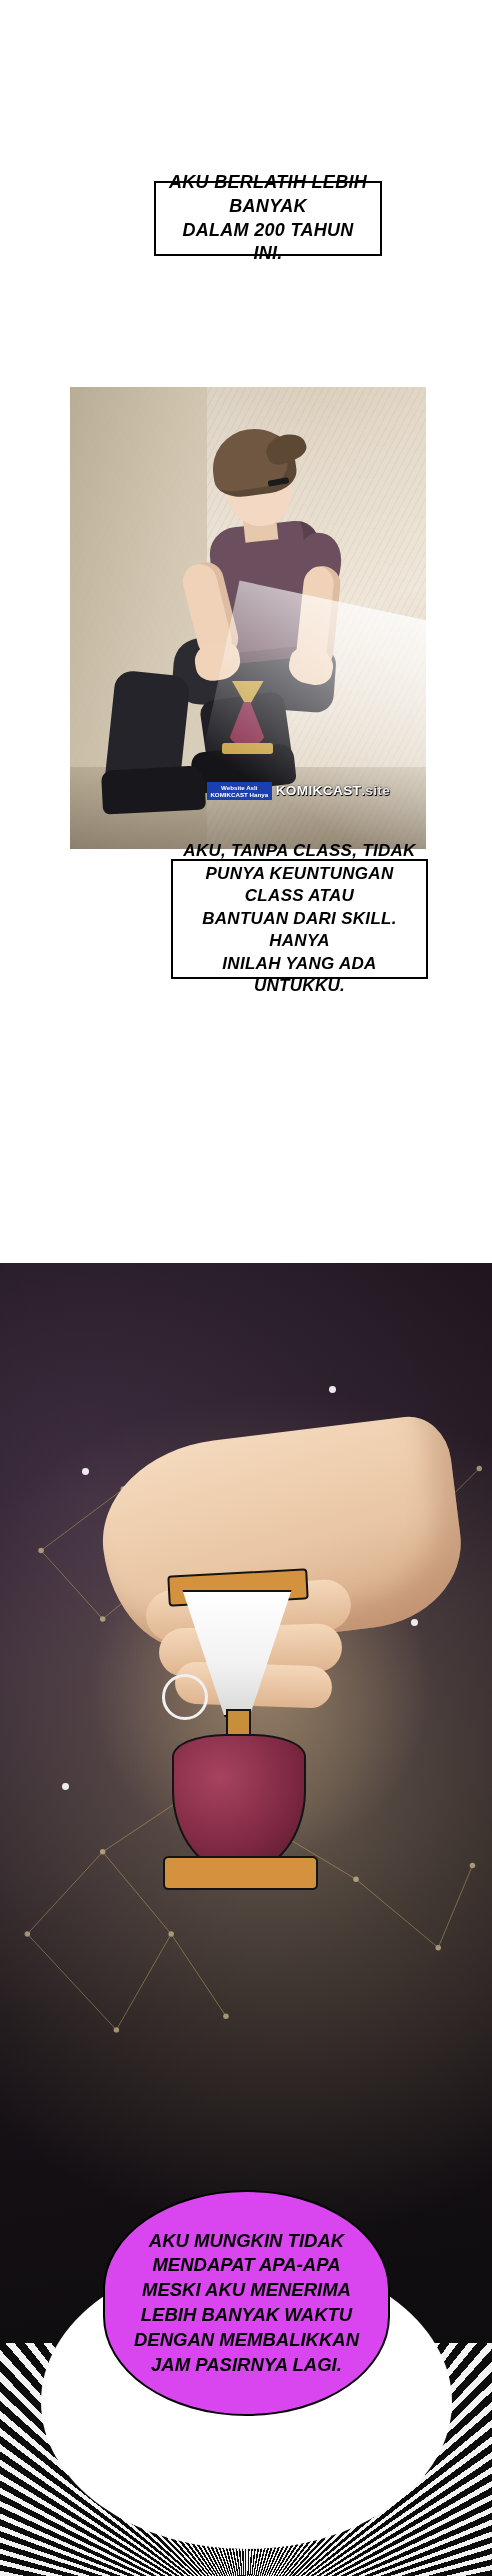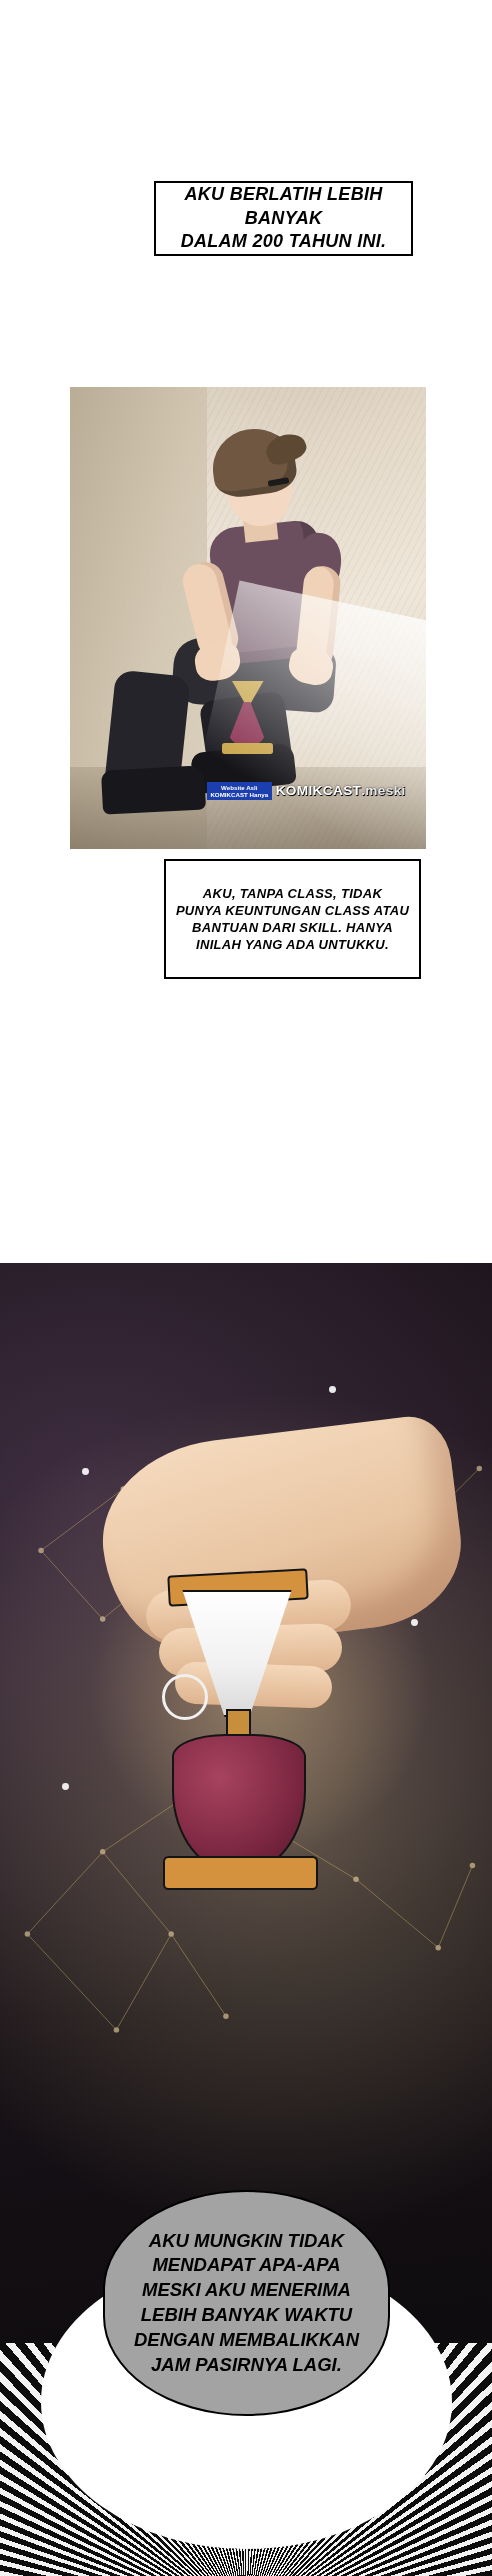--- a/index.html
+++ b/index.html
@@ -330,21 +330,21 @@
   }
   .p2-white-oval {
     position: absolute;
     left: 41px; bottom: 27px; width: 411px; height: 294px;
     background: #ffffff;
     border-radius: 50%;
   }
 
   .speech-round {
     position: absolute;
-    background: #a3a3a3;
+    background: #d946ef;
     border: 2.1px solid #000000;
     border-radius: 50% / 44%;
     display: flex;
     align-items: center;
     justify-content: center;
     text-align: center;
     font-family: "Liberation Sans Narrow", "Liberation Sans", sans-serif;
     font-weight: 700;
     font-style: italic;
     text-transform: uppercase;
@@ -388,30 +388,30 @@
     <div class="fig handR"></div>
 
     <div class="p1-light"></div>
 
     <div class="watermark">
       <div class="wm-badge">
         <div>Website Asli</div>
         <div>KOMIKCAST Hanya</div>
       </div>
       <div class="wm-text">
-        <span>KOMIKCAST</span><span class="dim">.meski</span>
+        <span>KOMIKCAST</span><span class="dim">.site</span>
       </div>
     </div>
   </div>
 
-  <div class="bubble" style="left:154px; top:181px; width:259px; height:75px; font-size:18px;">Aku berlatih lebih banyak
+  <div class="bubble" style="left:154px; top:181px; width:228px; height:75px; font-size:18px;">Aku berlatih lebih banyak
 dalam 200 tahun ini.</div>
 
 
-  <div class="bubble" style="left:164px; top:859px; width:257px; height:120px; font-size:13px;">Aku, tanpa class, tidak
+  <div class="bubble" style="left:171px; top:859px; width:257px; height:120px; font-size:17px;">Aku, tanpa class, tidak
 punya keuntungan class atau
 bantuan dari skill. Hanya
 inilah yang ada untukku.</div>
 
   <div class="panel2">
     <div class="p2-bg"></div>
     <div class="p2-glow"></div>
 
     <svg class="constell" viewBox="0 0 720 1919" preserveAspectRatio="none">
       <g stroke="#d8b86a" stroke-width="1.4" fill="none" opacity="0.8">

